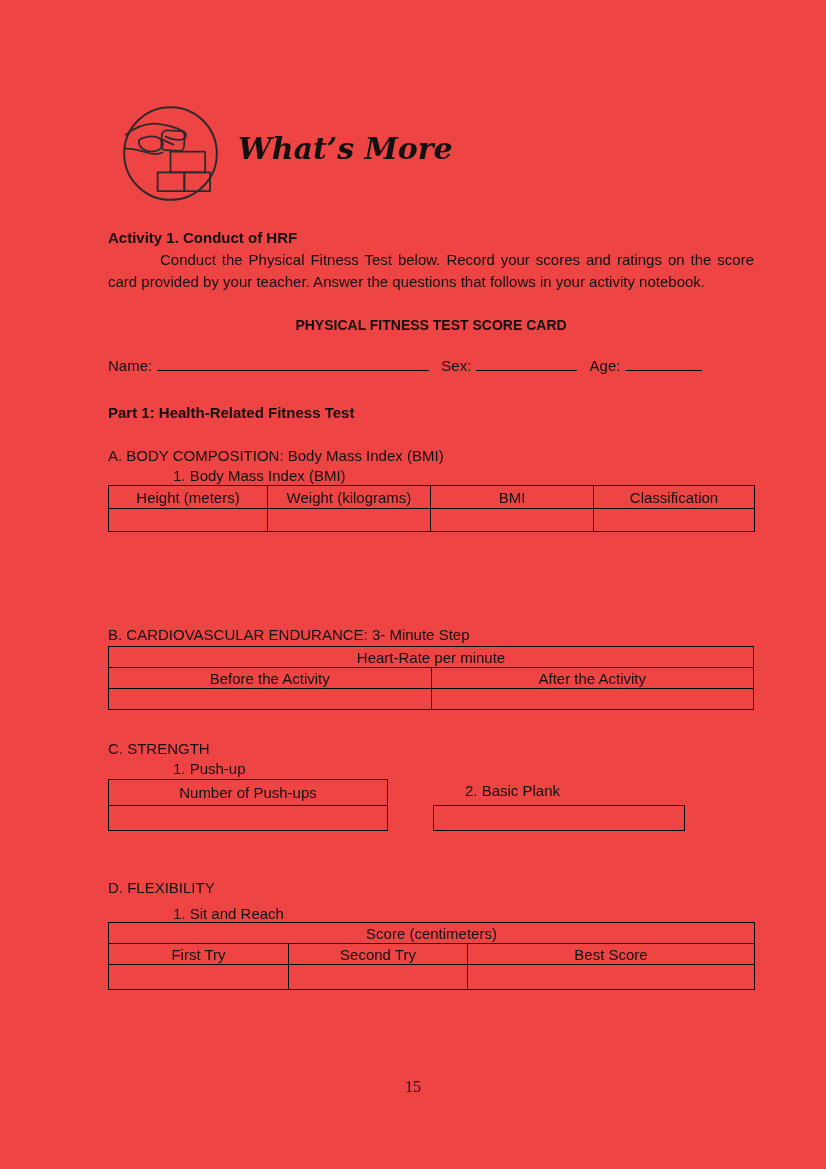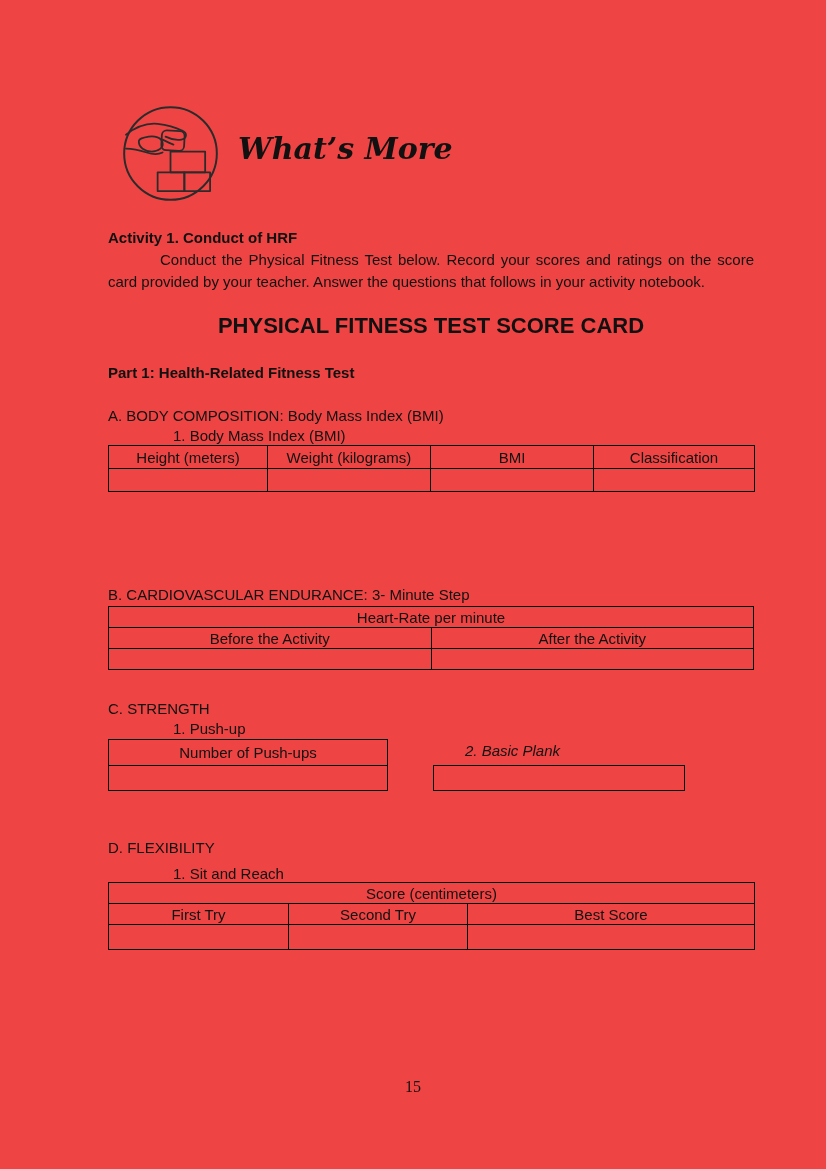--- a/index.html
+++ b/index.html
@@ -26,21 +26,21 @@
     font-size: 30px; line-height: 34px;
     margin: 0 0 8px 18px; white-space: nowrap;
   }
 
   
   p { margin: 0; }
   .activity-heading { margin-top: 24px; font-weight: bold; line-height: 22px; }
   .activity-body { line-height: 22px; text-align: justify; text-indent: 52px; }
 
   
-  .card-title { margin-top: 21px; font-size: 22px; font-weight: bold; text-align: center; line-height: 23px; }
+  .card-title { margin-top: 21px; font-size: 14px; font-weight: bold; text-align: center; line-height: 23px; }
   .name-line { margin-top: 19px; height: 21px; white-space: nowrap; }
   .blank { display: inline-block; border-bottom: 1.5px solid #000; height: 15px; vertical-align: baseline; }
   .blank-name { width: 272px; margin-left: 5px; }
   .blank-sex  { width: 101px; margin-left: 5px; }
   .blank-age  { width: 77px;  margin-left: 5px; }
   .nl-label { margin-left: 8px; }
   .nl-label:first-child { margin-left: 0; }
 
   .part-heading { margin-top: 25px; font-weight: bold; line-height: 22px; }
 
@@ -67,21 +67,21 @@
   .tbl-a tr { height: 23px; }
   .tbl-b { margin-top: 1px; }
   .tbl-b tr { height: 21px; }
   .tbl-d { margin-top: 0; }
   .tbl-d tr.hdr { height: 21px; }
   .tbl-d tr.row { height: 25px; }
 
   
   .c-row { display: flex; margin-top: 0; align-items: flex-end; }
   .c-col-left  { width: 280px; }
-  .c-col-right { width: 252px; margin-left: 45px; font-style: italic; }
+  .c-col-right { width: 252px; margin-left: 45px; }
   .c-label-left  { margin-left: 65px; line-height: 20px; }
   .c-label-right { margin-left: 32px; line-height: 20px; }
   .tbl-c tr.hdr { height: 26px; }
   .tbl-c tr.row { height: 25px; }
   .c-col-right .tbl-c { margin-top: 4px; }
 
   
   .page-number {
     position: absolute; left: 0; right: 0; top: 1078px;
     text-align: center;
@@ -113,20 +113,25 @@
         </svg>
       </span>
       <h1 class="wm-title">What’s More</h1>
     </header>
 
     <p class="activity-heading">Activity 1. Conduct of HRF</p>
     <p class="activity-body">Conduct the Physical Fitness Test below. Record your scores and ratings on the score card provided by your teacher. Answer the questions that follows in your activity notebook.</p>
 
     <h2 class="card-title">PHYSICAL FITNESS TEST SCORE CARD</h2>
 
+    <div class="name-line">
+      <span class="nl-label">Name:</span><span class="blank blank-name"></span>
+      <span class="nl-label">Sex:</span><span class="blank blank-sex"></span>
+      <span class="nl-label">Age:</span><span class="blank blank-age"></span>
+    </div>
 
     <p class="part-heading">Part 1: Health-Related Fitness Test</p>
 
     <p class="sec-heading sec-a">A. BODY COMPOSITION: Body Mass Index (BMI)</p>
     <p class="sec-sub">1. Body Mass Index (BMI)</p>
     <table class="tbl tbl-a">
       <colgroup>
           <col style="width:159px">
           <col style="width:163px">
           <col style="width:163px">

